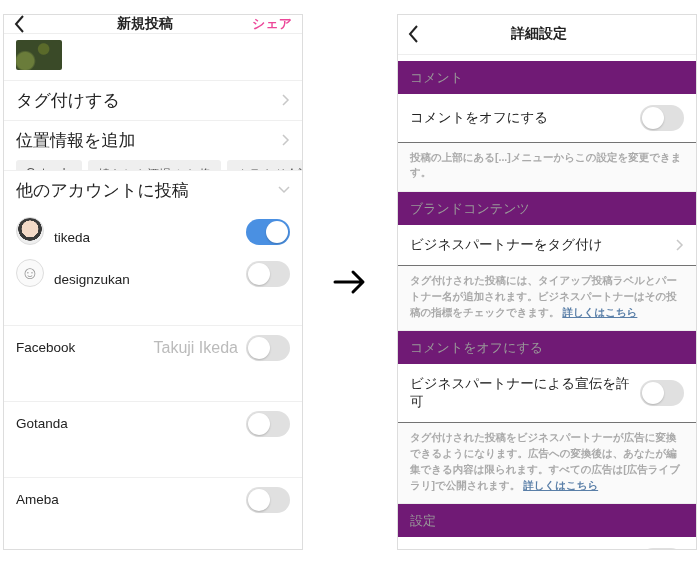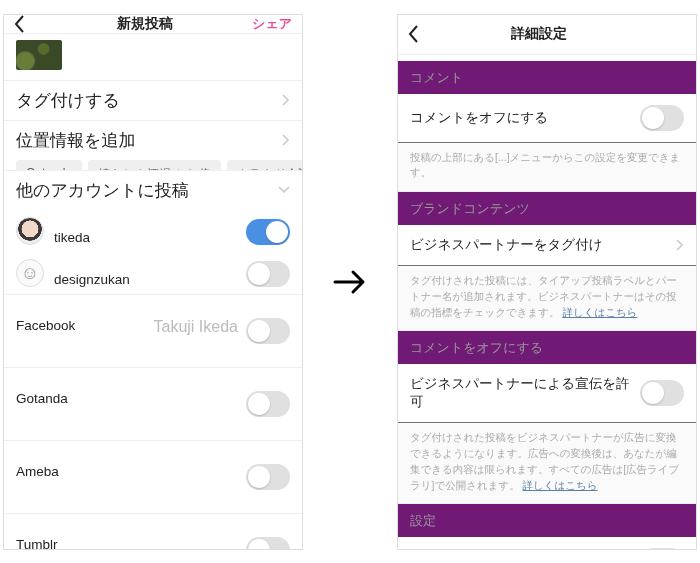--- a/index.html
+++ b/index.html
@@ -99,24 +99,25 @@
     border-radius: 50%;
     background: #fff;
     top: 2px;
     left: 2px;
     box-shadow: 0 1px 2px rgba(0,0,0,0.2);
   }
   .toggle.on { background: #4a90e2; }
   .toggle.on::after { left: 20px; }
   .social-row {
     display: flex;
-    align-items: flex-start;
+    align-items: center;
     justify-content: space-between;
-    padding: 23px 12px;
+    padding: 9px 12px;
     border-top: 1px solid #efefef;
+    margin-top: 31px;
   }
   .social-row .name { font-size: 13.5px; }
   .social-row .meta { color: #bbb; font-size: 16px; margin-right: 8px; margin-left:auto;}
   .detail-link-wrap {
     padding: 8px 8px;
     margin: 4px 8px 0;
     border: 2px solid #e74c3c;
   }
   .detail-link {
     color: #999;
@@ -142,20 +143,21 @@
     padding: 11px 12px;
     border-bottom: 1px solid #737373;
   }
   .setting-row .label { font-size: 13.5px; }
   .help-text {
     padding: 7px 12px 10px;
     font-size: 10.5px;
     color: #aaa;
     line-height: 1.5;
     background:#fafafa;
+    font-weight:bold;
   }
   .help-text .link { color: #5a7fa8; text-decoration: underline; }
   .arrow-col {
     display: flex;
     align-items: center;
     justify-content: center;
     font-size: 28px;
     font-weight: bold;
     color:#000;
   }

